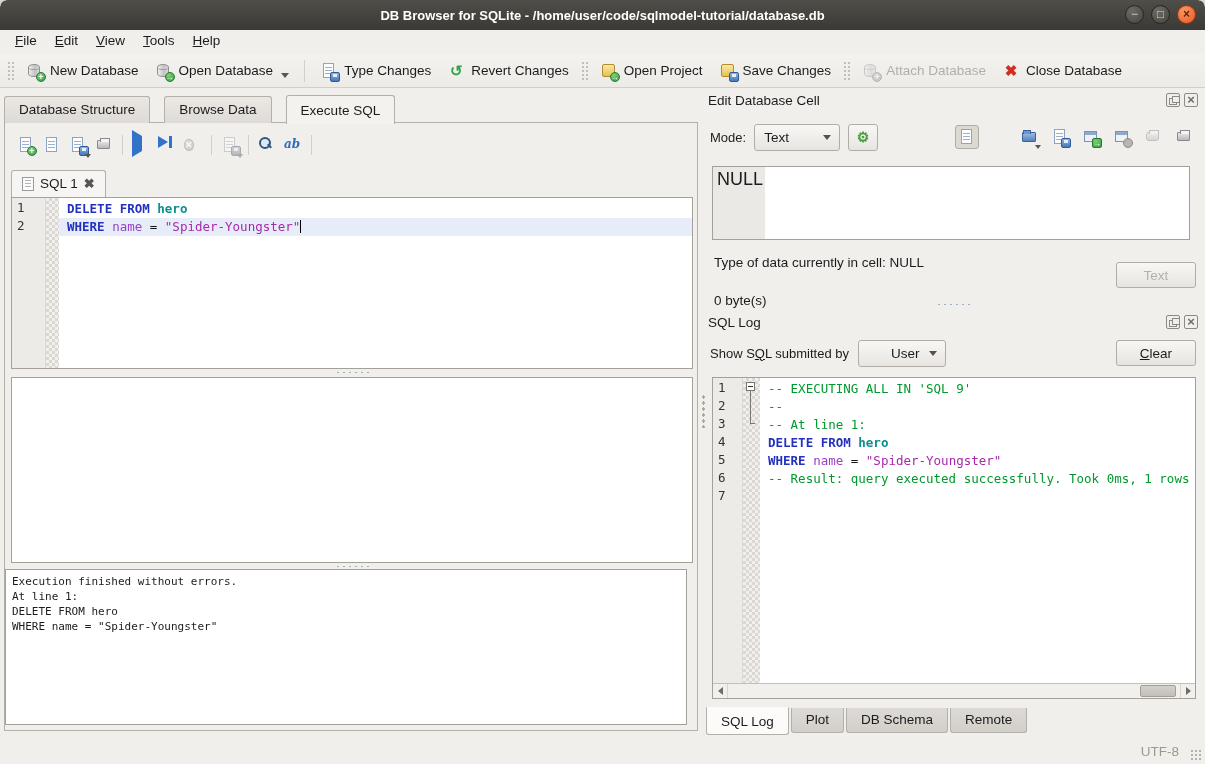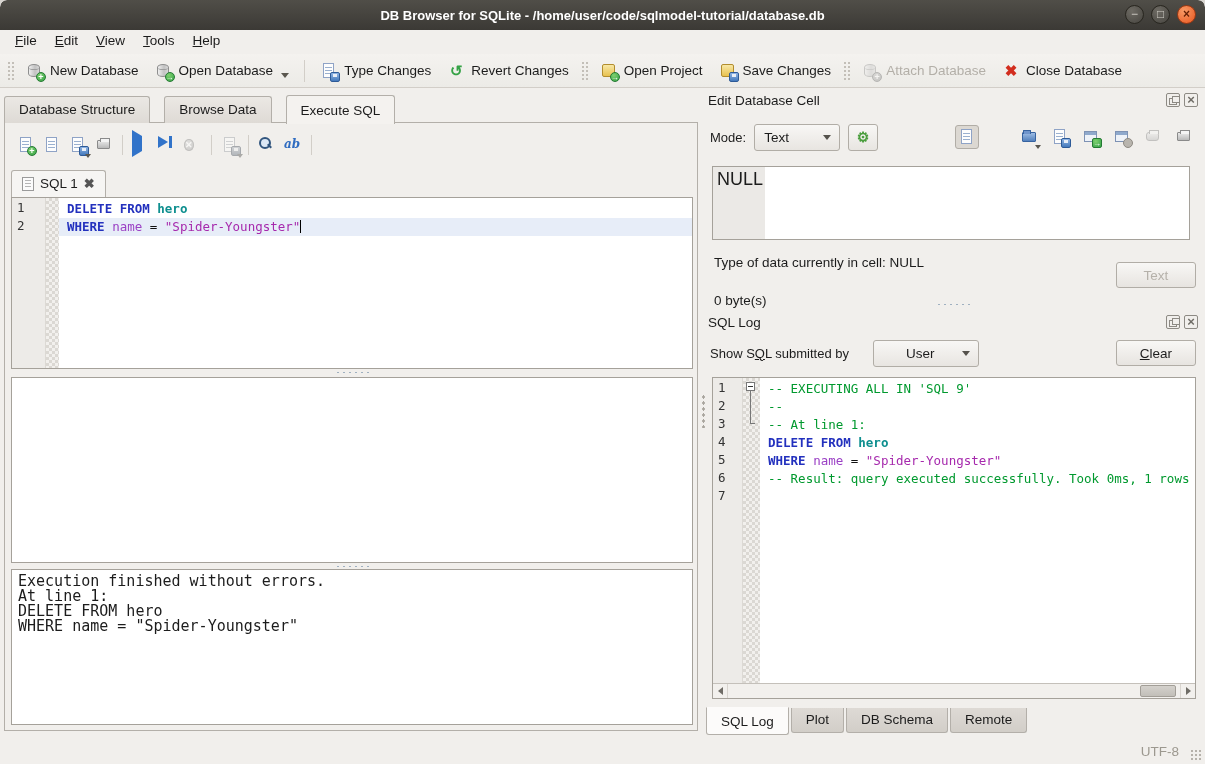--- a/index.html
+++ b/index.html
@@ -106,22 +106,22 @@
   .c-kw { color:var(--kw); font-weight:bold; }
   .c-tbl { color:var(--tbl); font-weight:bold; }
   .c-field { color:var(--field); }
   .c-op { color:#111; }
   .c-str { color:var(--str); }
   .c-comment { color:var(--comment); }
   .cursor { display:inline-block; width:1px; height:13px; background:#000; vertical-align:-2px; }
   .hsplit { position:absolute; left:6px; width:682px; height:6px; display:flex; align-items:center; justify-content:center; }
   .dots-h { width:34px; height:3px; background-image:radial-gradient(#9fb0c0 1px, transparent 1.2px); background-size:6px 3px; }
   .grid-box { position:absolute; left:6px; top:254px; width:682px; height:186px; background:#fff; border:1px solid #a5a19a; }
-  .msg-box { position:absolute; left:6px; top:446px; width:682px; height:156px; background:#fff; border:1px solid #a5a19a;
-    font-family:"DejaVu Sans Mono",monospace; font-size:15px; padding:4px 6px; line-height:15px; }
+  .msg-box { position:absolute; left:0; top:446px; width:682px; height:156px; background:#fff; border:1px solid #a5a19a;
+    font-family:"DejaVu Sans Mono",monospace; font-size:11px; padding:4px 6px; line-height:15px; }
   
   .vsplit { position:absolute; left:700px; top:90px; width:6px; height:641px; display:flex; align-items:center; justify-content:center; }
   .dots-v { width:3px; height:34px; background-image:radial-gradient(#a9a59e 1px, transparent 1.2px); background-size:3px 6px; }
   
   .dock { position:absolute; left:706px; top:90px; width:494px; height:641px; }
   .dock-header { display:flex; align-items:center; height:20px; padding:0 2px; font-size:13.5px; }
   .dock-header .dh-title { flex:1; }
   .dock-btn { width:14px; height:14px; border:1px solid #8d8a84; border-radius:2px; margin-left:4px; position:relative; background:#f1efec; }
   .dock-btn.float::before { content:""; position:absolute; left:2px; top:4px; width:6px; height:5px; border:1px solid #8d8a84; }
   .dock-btn.float::after { content:""; position:absolute; left:5px; top:2px; width:6px; height:5px; border:1px solid #8d8a84; background:#f1efec; }
@@ -440,21 +440,21 @@
       </div>
 
     <div class="dock-header log-header-pos">
       <span class="dh-title">SQL Log</span>
       <span class="dock-btn float"></span>
       <span class="dock-btn closew"></span>
     </div>
 
     <div class="filter-row">
       <span id="filter-label">Show S<u>Q</u>L submitted by</span>
-      <div class="combo" style="width:106px; margin-left:24px;padding-left:32px;">
+      <div class="combo" style="width:88px; margin-left:9px;padding-left:32px;">
         <span>User</span>
         <span class="carrow"></span>
       </div>
       <div class="push-btn" style="width:80px; margin-left:auto;" id="clear-btn"><u>C</u>lear</div>
     </div>
 
     <div class="log-box">
       <div class="log-main">
         <div class="gutter" id="log-gutter" style="width: 30px;">
             <div>1</div>

